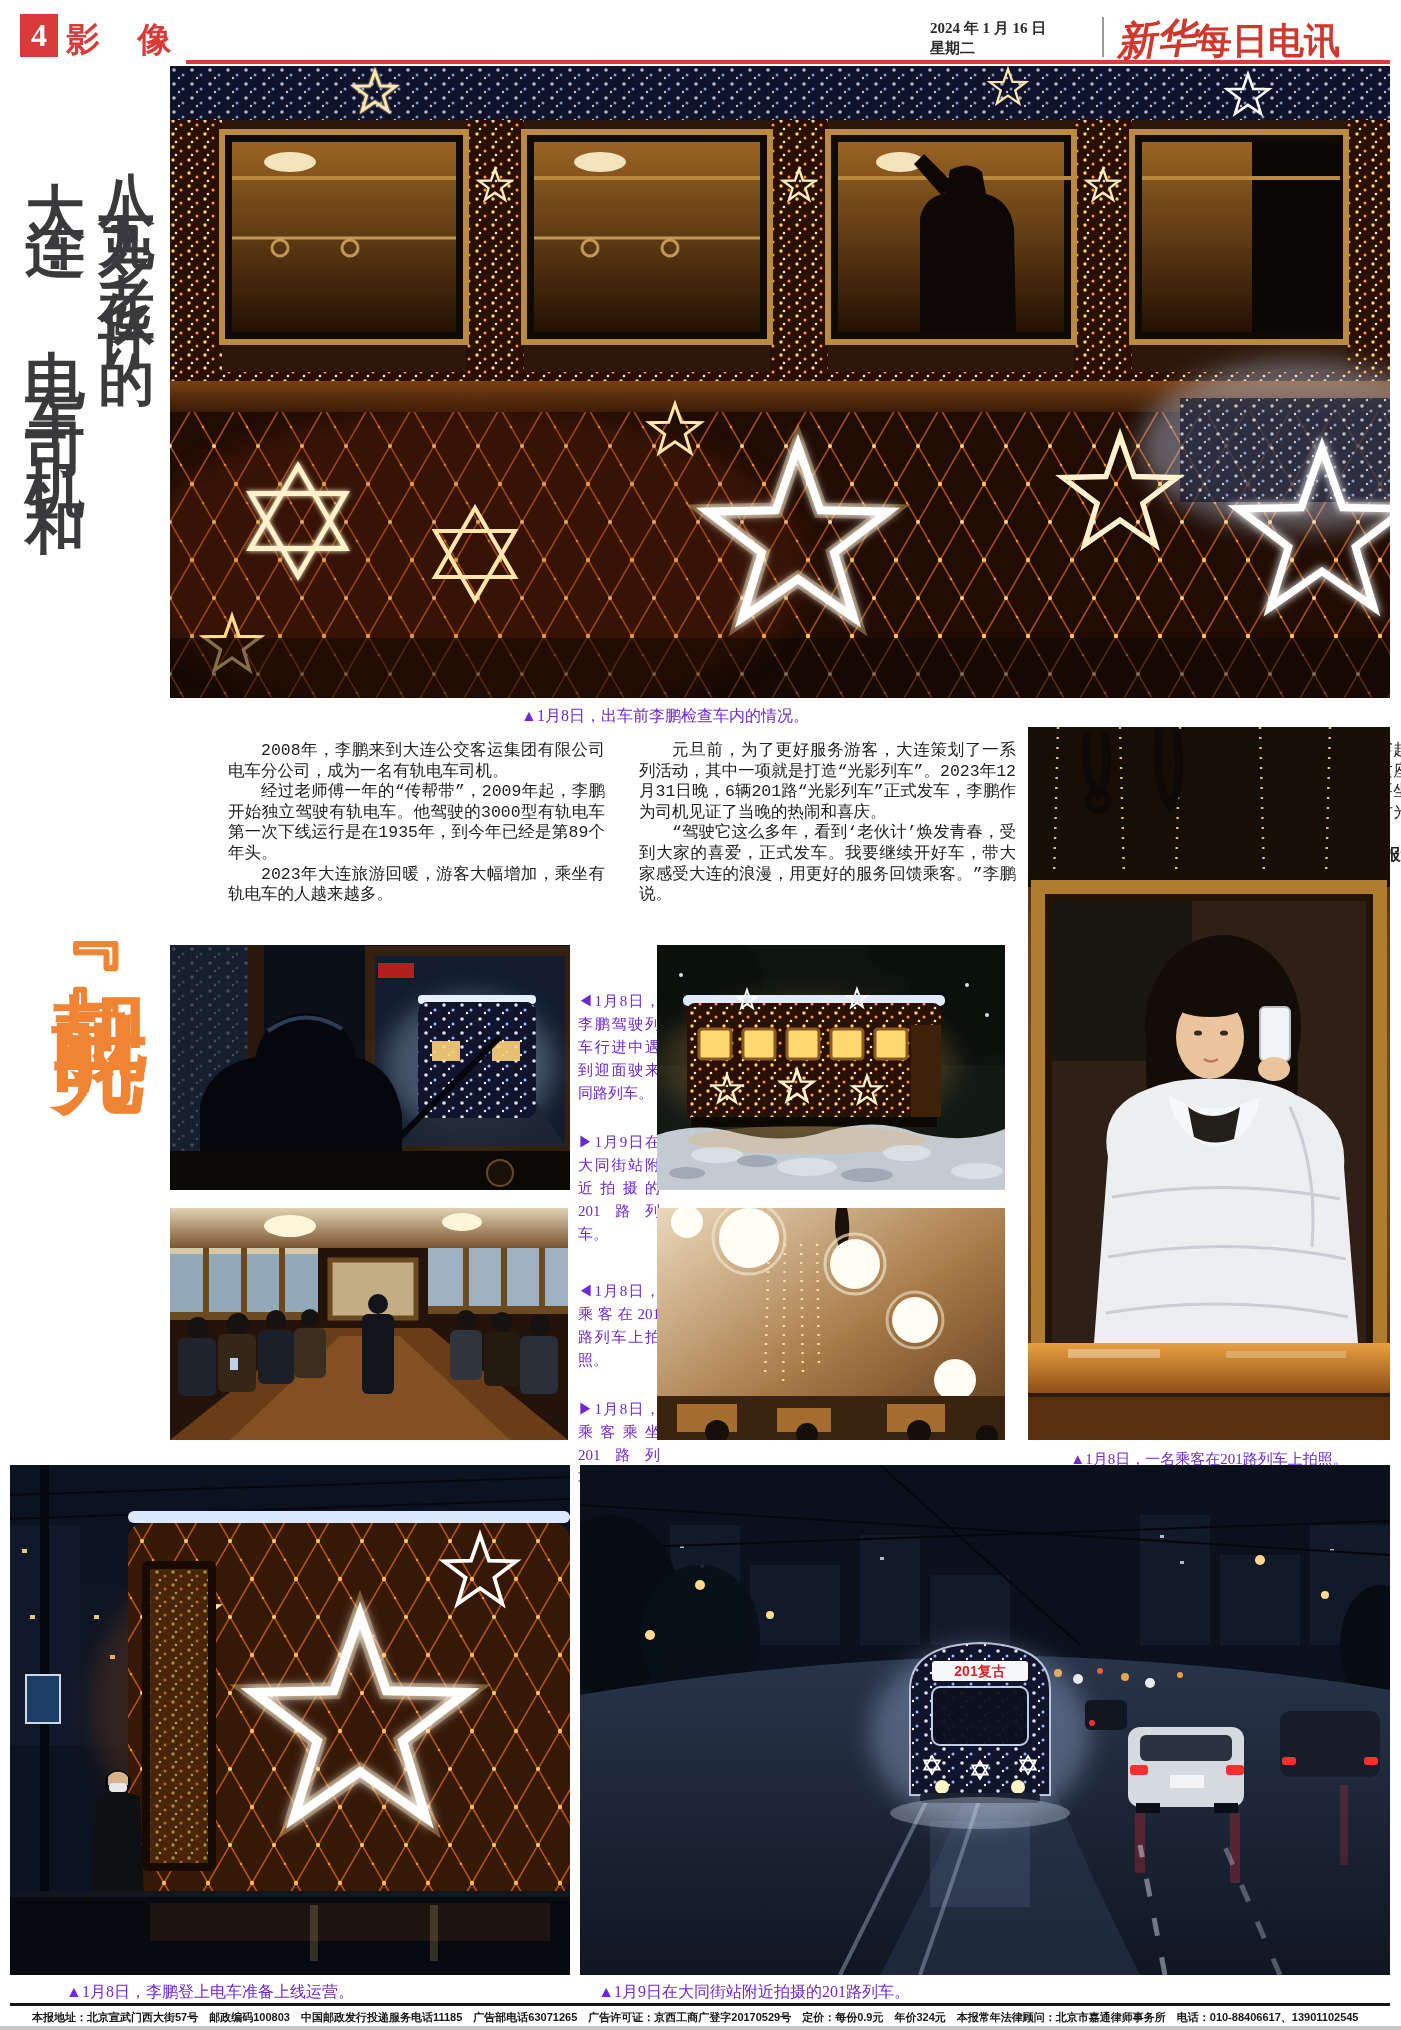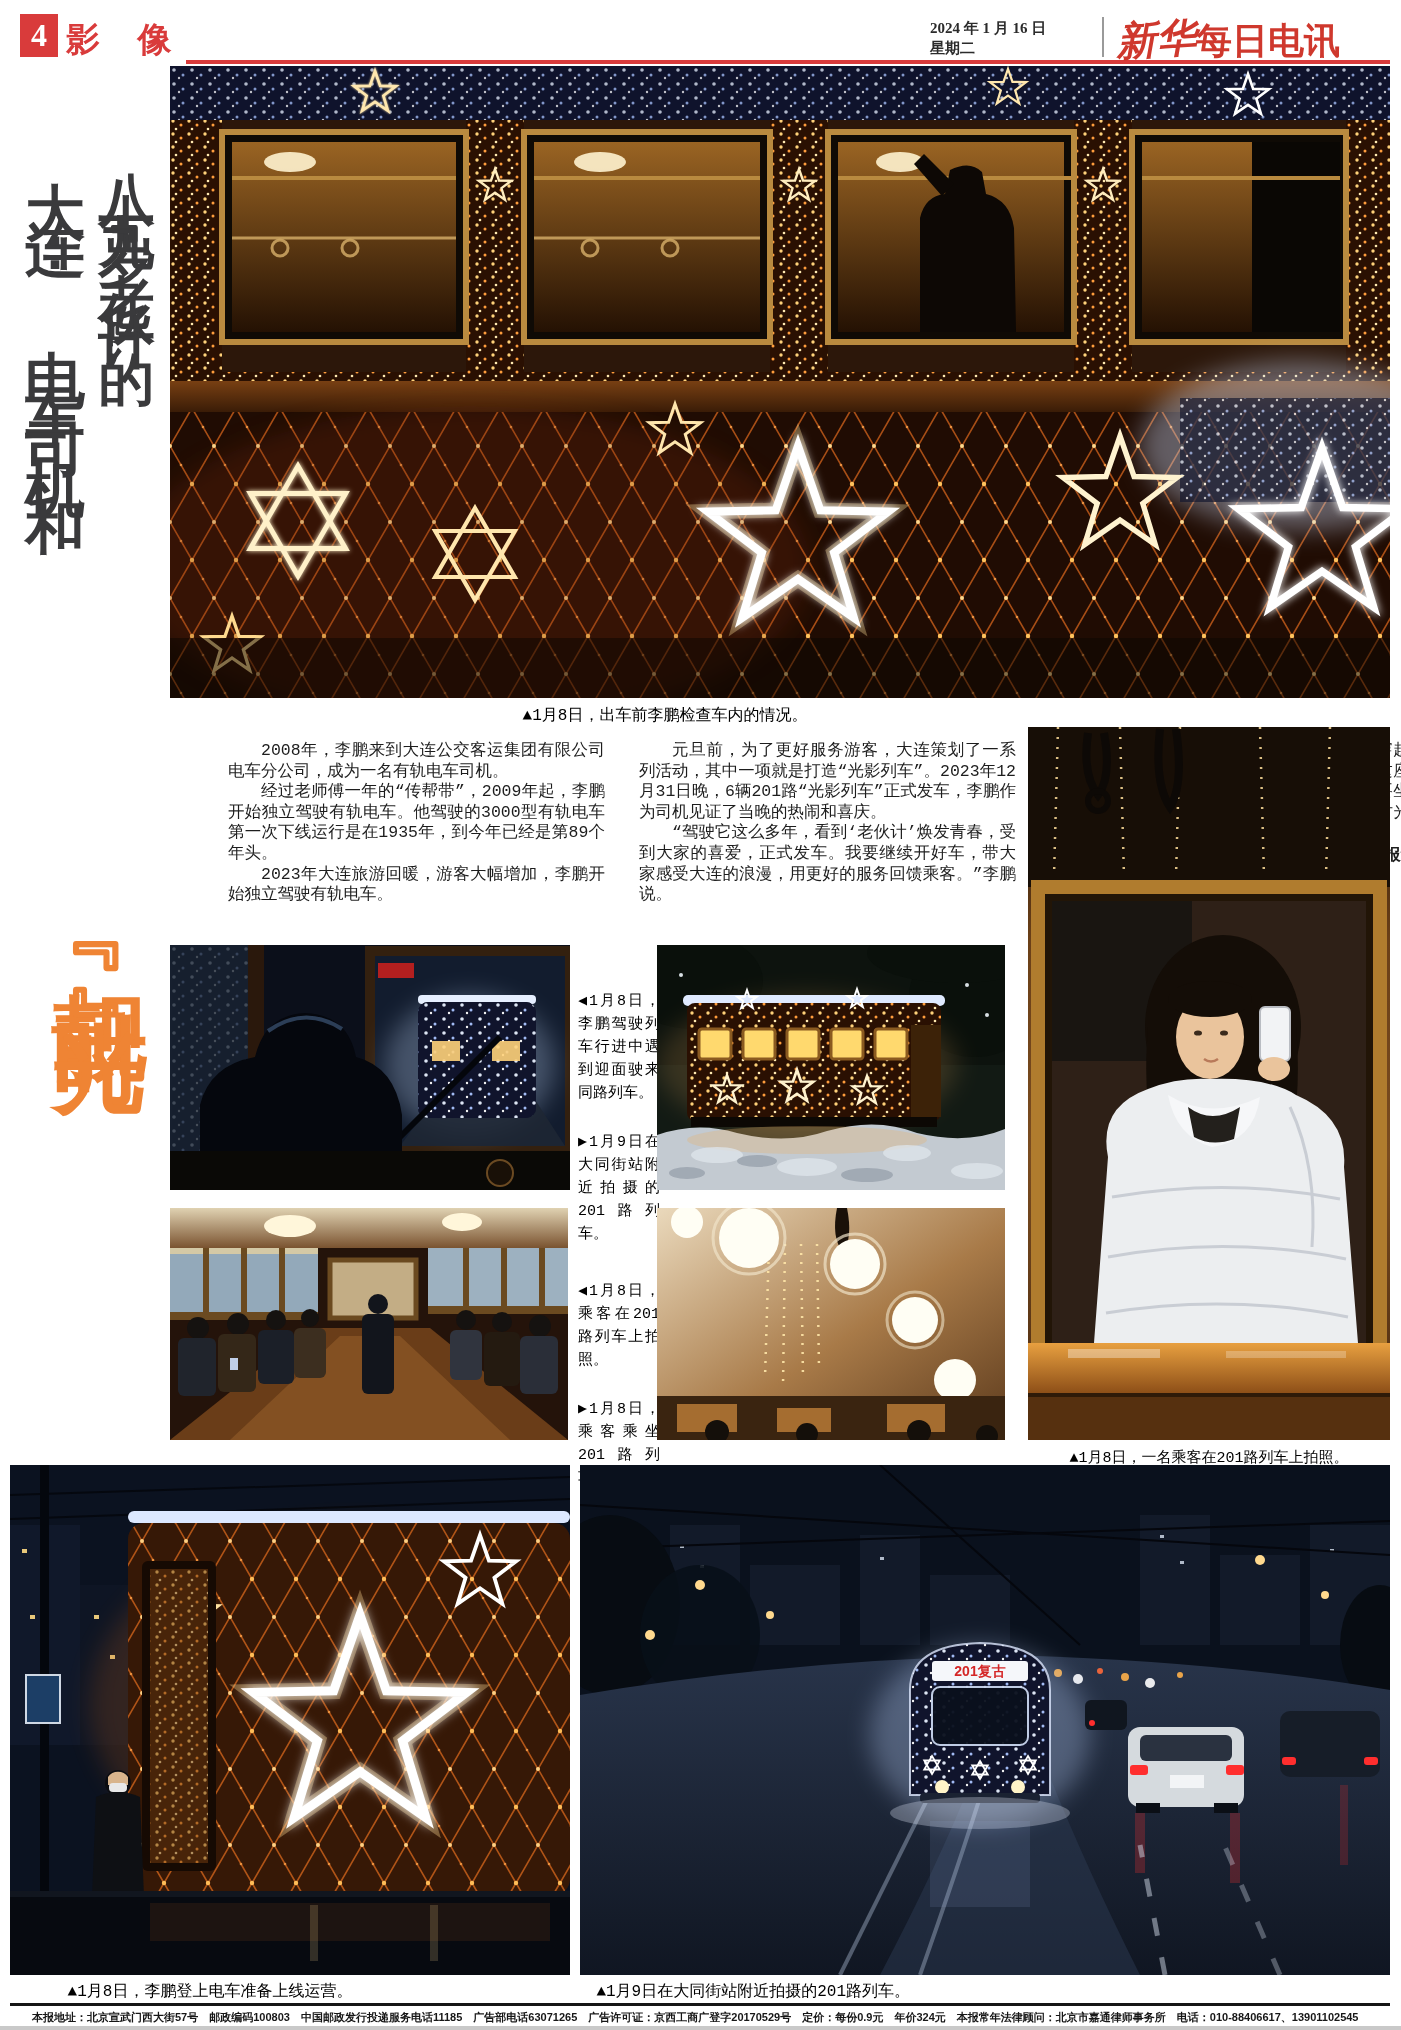--- a/index.html
+++ b/index.html
@@ -26,21 +26,21 @@
           font-family:"Liberation Sans","DejaVu Sans",sans-serif; font-weight:900; color:#3a3a3c; }
   .hl-main { left:22px; top:134px; font-size:60px; letter-spacing:36px; line-height:66px; }
   .hl-sub  { left:94px; top:128px; font-size:56px; letter-spacing:20px; line-height:66px; }
   .hl-accent { left:48px; top:912px; font-size:95px; letter-spacing:8px; line-height:106px; color:#ef8434; }
 
   
   .photo { background:#111; }
   .photo svg { display:block; }
 
   
-  .cap { font-size:16px; color:#000000; line-height:20px; font-family:Liberation Mono, monospace; }
+  .cap { font-size:16px; color:#6d28d9; line-height:20px; font-family:Liberation Serif, serif; }
   .cap-main { left:170px; top:706px; width:990px; text-align:center; }
   .cap-tall { left:1028px; top:1449px; width:362px; text-align:center; font-size:15px; }
   .cap-col { width:82px; font-size:15px; line-height:23px; text-align:justify; }
   .cap-col .c { display:block; margin:0 0 26px 0; }
   .cap-bl { left:10px; top:1982px; width:400px; text-align:center; }
   .cap-br { left:580px; top:1982px; width:330px; text-align:right; }
 
   
   .article { left:228px; top:741px; width:788px; height:186px; column-count:2; column-gap:34px;
              column-fill:auto; font-size:16.5px; line-height:20.6px; text-align:justify; color:#1d1d1d; }
@@ -219,21 +219,21 @@
       <use href="#p5" transform="translate(505,365) scale(27)" stroke="#ffe6ad" stroke-width="0.11"></use>
       <use href="#p5" transform="translate(62,580) scale(30)" stroke="#ffd98e" stroke-width="0.11"></use>
       <rect y="572" width="1220" height="60" fill="#0a0502" opacity="0.5"></rect>
     </svg>
   </div>
   <div class="abs cap cap-main">▲1月8日，出车前李鹏检查车内的情况。</div>
 
   <div class="abs article">
     <p>2008年，李鹏来到大连公交客运集团有限公司电车分公司，成为一名有轨电车司机。</p>
     <p>经过老师傅一年的“传帮带”，2009年起，李鹏开始独立驾驶有轨电车。他驾驶的3000型有轨电车第一次下线运行是在1935年，到今年已经是第89个年头。</p>
-    <p>2023年大连旅游回暖，游客大幅增加，李鹏开始独立驾驶有轨电车。</p>
+    <p>2023年大连旅游回暖，游客大幅增加，乘坐有轨电车的人越来越多。</p>
     <p>元旦前，为了更好服务游客，大连策划了一系列活动，其中一项就是打造“光影列车”。2023年12月31日晚，6辆201路“光影列车”正式发车，李鹏作为司机见证了当晚的热闹和喜庆。</p>
     <p>“驾驶它这么多年，看到‘老伙计’焕发青春，受到大家的喜爱，正式发车。我要继续开好车，带大家感受大连的浪漫，用更好的服务回馈乘客。”李鹏说。</p>
     <p>大连有轨电车从1909年9月开通运行，穿越百年，见证了大连的风雨沧桑，如今已经成为这座城市的一张名片。很多外地游客来到这里一定要坐一次有轨电车，感受老电车里“叮叮当当”的慢时光，领略这座城市的历史底蕴和独特风情。</p>
     <p class="byline">新华社记者潘昱龙摄影报道</p>
   </div>
 
   <div class="abs photo" style="left:1028px;top:727px;width:362px;height:713px;">
     <svg width="362" height="713" viewBox="0 0 362 713">
       <rect width="362" height="713" fill="url(#tallWood)"></rect>
       <rect width="362" height="160" fill="#170e06"></rect>

